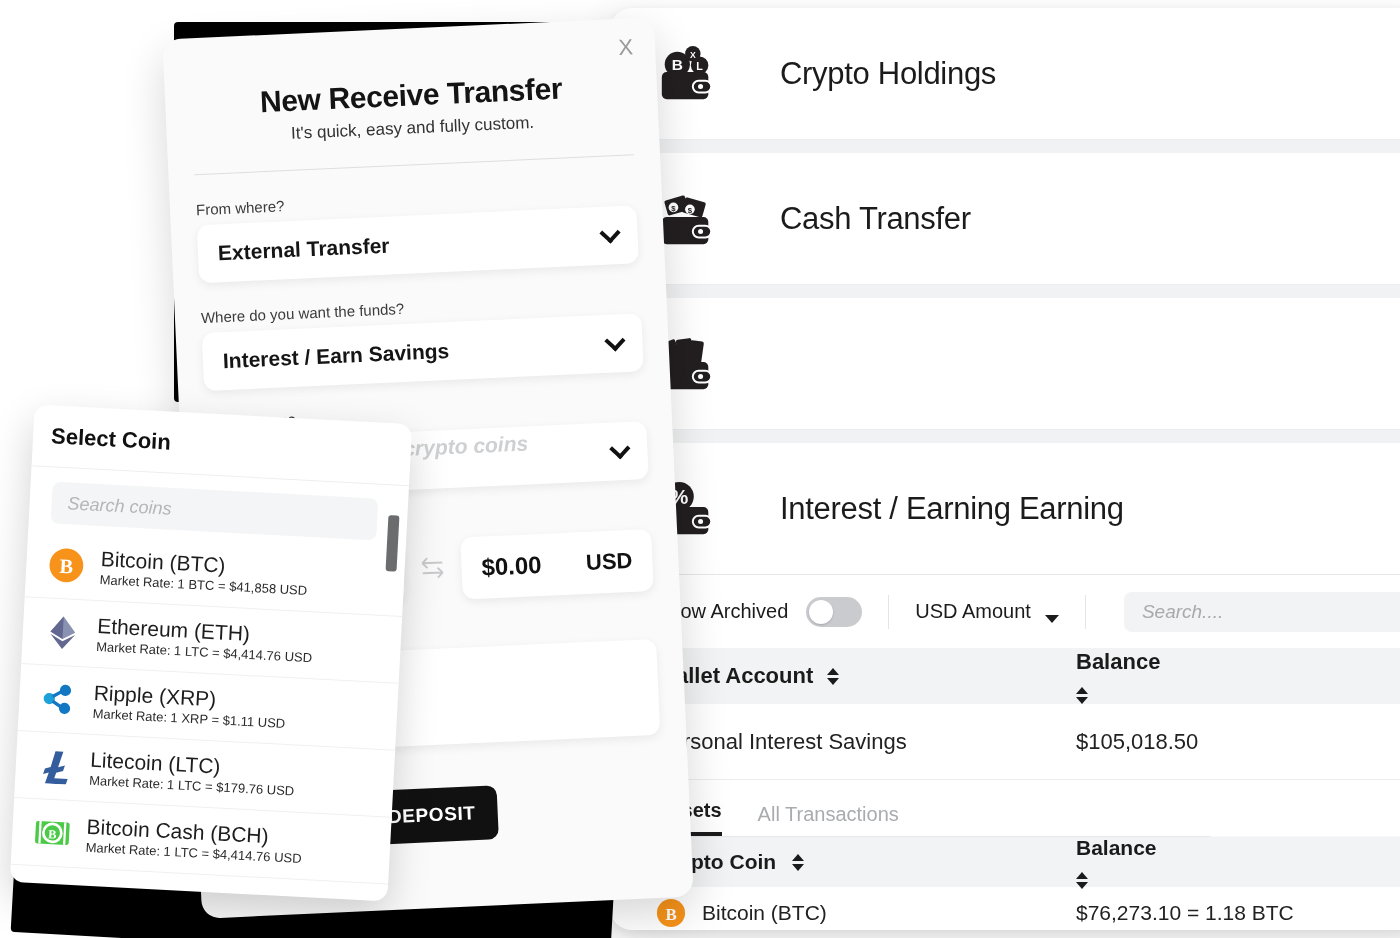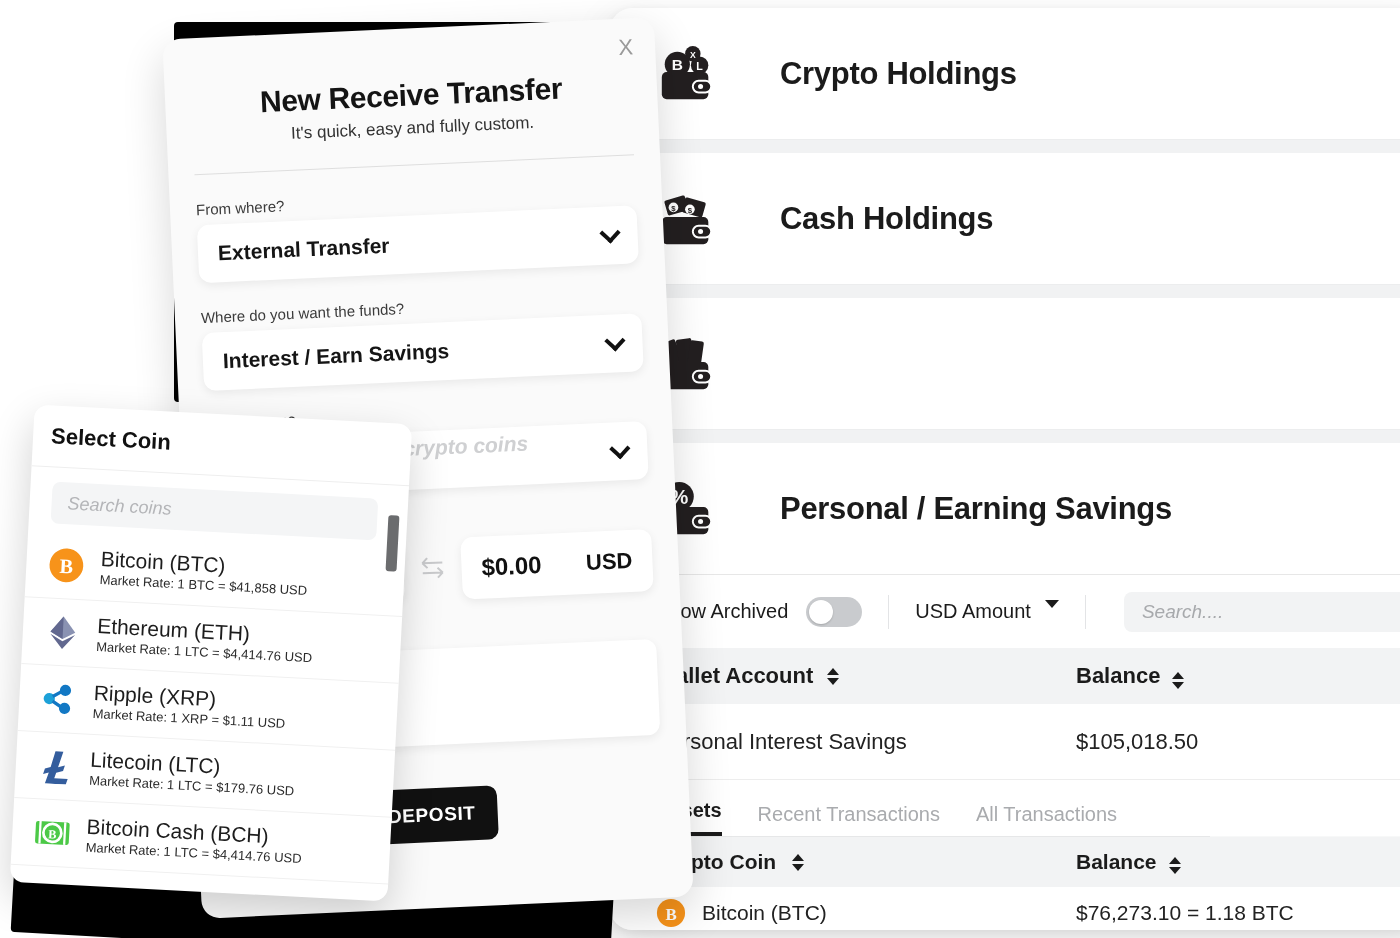--- a/index.html
+++ b/index.html
@@ -34,21 +34,21 @@
     display: flex;
     align-items: center;
     padding-left: 46px;
     border-radius: 16px;
     margin: 0 0 0 0;
     box-shadow: 0 1px 0 rgba(0,0,0,0.02);
   }
   .holding-sep { height: 14px; background: #f1f2f3; }
   .holding-title {
     font-size: 31px;
-    font-weight: 700;
+    font-weight: 400;
     color: #1b1b1b;
     letter-spacing: -0.3px;
     margin-left: 62px;
     white-space: nowrap;
   }
   .wallet-ico { width: 62px; height: 62px; flex: 0 0 62px; }
 
   
   .toolbar {
     height: 74px;
@@ -69,21 +69,21 @@
     flex: 0 0 56px;
   }
   .toggle .knob {
     position: absolute; top: 3px; left: 3px;
     width: 24px; height: 24px; border-radius: 50%;
     background: #ffffff;
     box-shadow: 0 1px 2px rgba(0,0,0,0.18);
   }
   .tb-divider { width: 1px; height: 34px; background: #e3e4e6; margin: 0 26px; }
   .tb-select {
-    display: flex; align-items: flex-start; gap: 14px;
+    display: flex; align-items: flex-end; gap: 14px;
     font-size: 20px; color: #1b1b1b;
   }
   .caret-down {
     width: 0; height: 0;
     border-left: 7px solid transparent;
     border-right: 7px solid transparent;
     border-top: 8px solid #1b1b1b;
   }
   .tb-search {
     flex: 1;
@@ -100,21 +100,21 @@
 
   
   .wa-head {
     height: 56px;
     background: #f2f3f4;
     display: flex; align-items: center;
     padding-left: 46px;
     font-size: 22px; font-weight: 700; color: #1b1b1b;
   }
   .wa-col1 { width: 420px; display: flex; align-items: center; gap: 14px; }
-  .wa-col2 { display: flex; align-items: flex-end; gap: 12px; }
+  .wa-col2 { display: flex; align-items: flex-start; gap: 12px; flex-direction: column; }
   .sort-ico {
     display: inline-flex; flex-direction: column;
     gap: 3px; line-height: 0;
   }
   .sort-ico i {
     display: block; width: 0; height: 0;
     border-left: 6px solid transparent;
     border-right: 6px solid transparent;
   }
   .sort-ico i.up { border-bottom: 7px solid #1b1b1b; }
@@ -327,21 +327,21 @@
         <rect x="10" y="10" width="22" height="16" rx="2" fill="#231f20" transform="rotate(-16 21 18)"></rect>
         <rect x="28" y="12" width="22" height="16" rx="2" fill="#231f20" transform="rotate(16 39 20)"></rect>
         <circle cx="18" cy="20" r="5" fill="#fff"></circle>
         <text x="18" y="24" font-size="8" font-weight="bold" fill="#231f20" text-anchor="middle" font-family="Liberation Sans, sans-serif">$</text>
         <circle cx="35" cy="22" r="5" fill="#fff"></circle>
         <text x="35" y="26" font-size="8" font-weight="bold" fill="#231f20" text-anchor="middle" font-family="Liberation Sans, sans-serif">$</text>
         <rect x="6" y="30" width="48" height="28" rx="5" fill="#231f20"></rect>
         <rect x="38" y="39" width="19" height="12" rx="6" fill="#231f20" stroke="#fff" stroke-width="2"></rect>
         <circle cx="46" cy="45" r="2.6" fill="#fff"></circle>
       </svg>
-      <div class="holding-title">Cash Holdings</div>
+      <div class="holding-title">Cash Transfer</div>
     </div>
     <div class="holding-sep"></div>
 
     <div class="holding-row">
       <svg class="wallet-ico" viewBox="0 0 64 64">
         <rect x="8" y="8" width="16" height="24" rx="2" fill="#231f20" transform="rotate(-22 16 20)"></rect>
         <rect x="22" y="6" width="16" height="26" rx="2" fill="#231f20" transform="rotate(-8 30 19)"></rect>
         <rect x="34" y="8" width="14" height="24" rx="2" fill="#231f20" transform="rotate(8 41 20)"></rect>
         <rect x="6" y="30" width="48" height="28" rx="5" fill="#231f20"></rect>
         <rect x="38" y="39" width="19" height="12" rx="6" fill="#231f20" stroke="#fff" stroke-width="2"></rect>
@@ -351,21 +351,21 @@
     <div class="holding-sep"></div>
 
     <div class="holding-row">
       <svg class="wallet-ico" viewBox="0 0 64 64">
         <circle cx="24" cy="19" r="15" fill="#231f20"></circle>
         <text x="24" y="27" font-size="21" font-weight="bold" fill="#fff" text-anchor="middle" font-family="Liberation Sans, sans-serif">%</text>
         <rect x="6" y="30" width="48" height="28" rx="5" fill="#231f20"></rect>
         <rect x="38" y="39" width="19" height="12" rx="6" fill="#231f20" stroke="#fff" stroke-width="2"></rect>
         <circle cx="46" cy="45" r="2.6" fill="#fff"></circle>
       </svg>
-      <div class="holding-title">Personal / Earning Savings</div>
+      <div class="holding-title">Interest / Earning Earning</div>
     </div>
 
     <div class="toolbar">
       <span class="tb-label">Show Archived</span>
       <div class="toggle">
         <div class="knob"></div>
       </div>
       <div class="tb-divider"></div>
       <div class="tb-select">
         <span>USD Amount</span>
@@ -391,21 +391,20 @@
           </span>
       </div>
     </div>
     <div class="wa-row">
       <div class="wa-col1">Personal Interest Savings</div>
       <div>$105,018.50</div>
     </div>
 
     <div class="tabs">
       <div class="tab active">Assets</div>
-      <div class="tab">Recent Transactions</div>
       <div class="tab">All Transactions</div>
     </div>
     <div class="tabs-rule"></div>
 
     <div class="ct-head">
       <div class="ct-col1">
         <span>Crypto Coin</span>
         <span class="sort-ico">
             <i class="up"></i>
             <i class="dn"></i>

